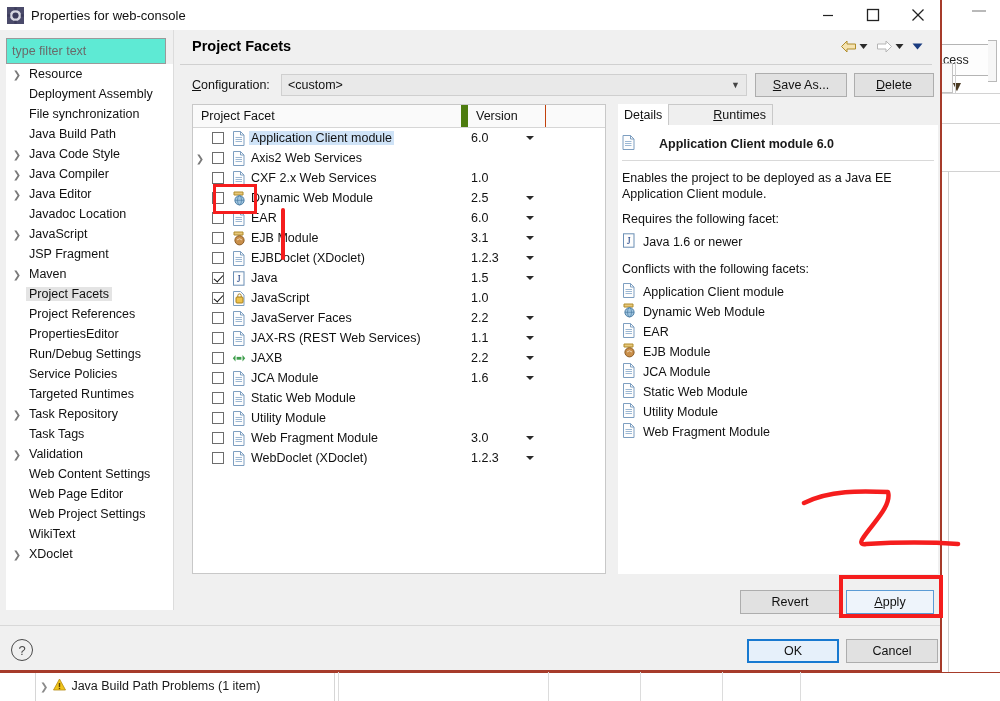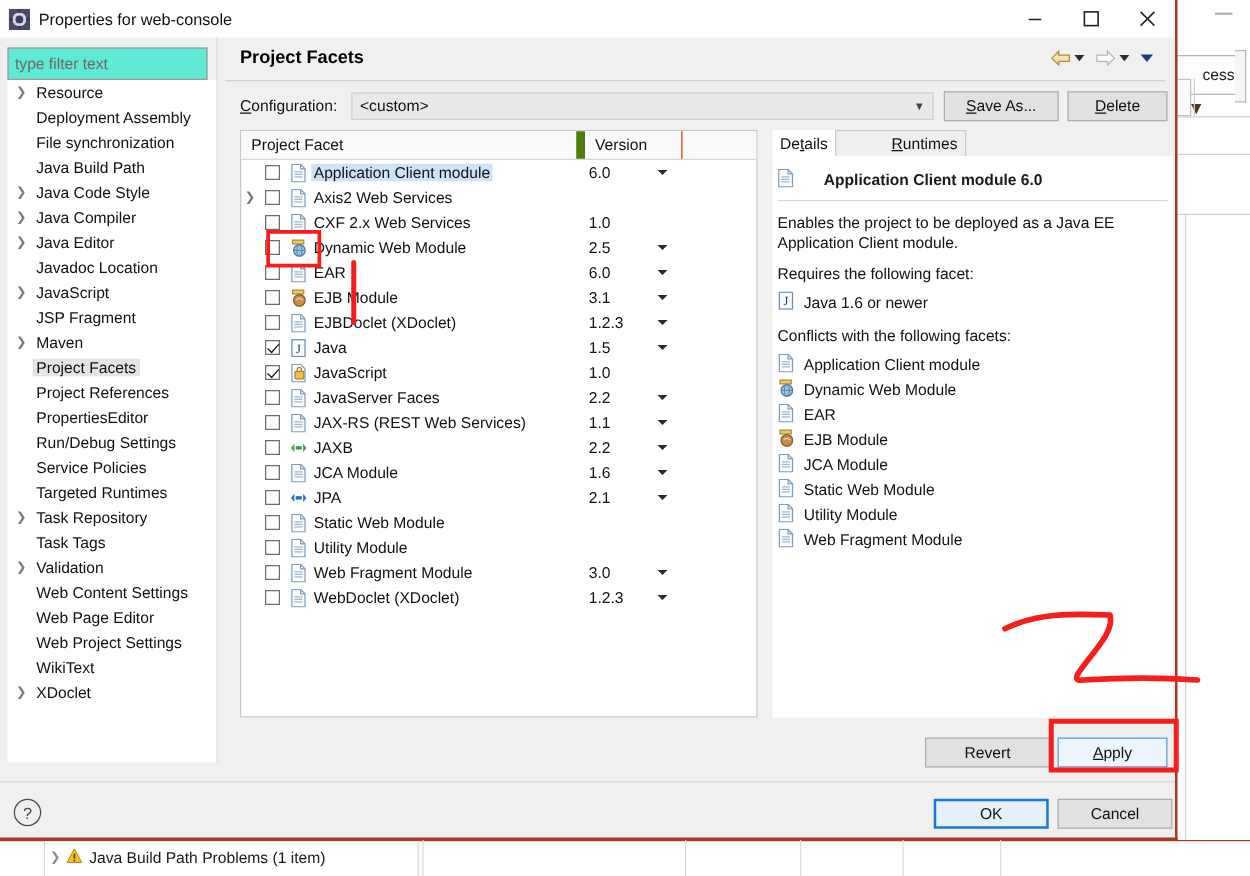--- a/index.html
+++ b/index.html
@@ -15,21 +15,21 @@
 
   
   #bg-root { position: absolute; inset: 0; background: #ffffff; }
   .bg-panel-right {
     position: absolute; left: 941px; top: 0; width: 59px; height: 701px;
     background: #ffffff;
   }
   .bg-tabstrip {
     position: absolute; left: 941px; top: 44px; width: 48px; height: 32px;
     border: 1px solid #b4b4b4; background: #fdfdfd;
-    display: flex; align-items: center; padding-left: 20px;
+    display: flex; align-items: center; padding-left: 1px;
     font-size: 12.5px; color: #222; overflow: hidden; white-space: nowrap;
   }
   .bg-tab-right-edge {
     position: absolute; left: 988px; top: 40px; width: 9px; height: 42px;
     border: 1px solid #b9b9b9; border-left: none; background: #f6f6f6;
   }
   .bg-hline {
     position: absolute; background: #d2d2d2; height: 1px;
   }
   .bg-vline {
@@ -691,38 +691,20 @@
             <span class="tri-down"></span>
           </span>
         </div>
         <div class="frow" style="position: relative;">
           <span class="arrowcell"></span>
           <span class="cb-cell">
             <span class="cb"></span>
           </span>
           <span class="icon-cell">
             <svg width="14" height="15" viewBox="0 0 14 15">
-              <path d="M3.5 4 L0.8 7.3 L3.5 10.6 Z" fill="#2f6fc0"></path>
-              <path d="M10.5 4 L13.2 7.3 L10.5 10.6 Z" fill="#2f6fc0"></path>
-              <rect x="4.6" y="5.9" width="4.8" height="2.8" fill="#2f6fc0"></rect>
-            </svg>
-          </span>
-          <span class="name-cell">JPA</span>
-          <span class="ver-cell">2.1</span>
-          <span class="drop-cell">
-            <span class="tri-down"></span>
-          </span>
-        </div>
-        <div class="frow" style="position: relative;">
-          <span class="arrowcell"></span>
-          <span class="cb-cell">
-            <span class="cb"></span>
-          </span>
-          <span class="icon-cell">
-            <svg width="14" height="15" viewBox="0 0 14 15">
               <path d="M1.5 0.5 H8.5 L12 4 V14.5 H1.5 Z" fill="#fdfdfd" stroke="#7d9ec0"></path>
               <path d="M8.5 0.5 V4 H12" fill="none" stroke="#7d9ec0"></path>
               <line x1="3.5" y1="6.5" x2="10" y2="6.5" stroke="#9cb8d4"></line>
               <line x1="3.5" y1="8.5" x2="10" y2="8.5" stroke="#9cb8d4"></line>
               <line x1="3.5" y1="10.5" x2="10" y2="10.5" stroke="#9cb8d4"></line>
             </svg>
           </span>
           <span class="name-cell">Static Web Module</span>
           <span class="ver-cell"></span>
         </div>

